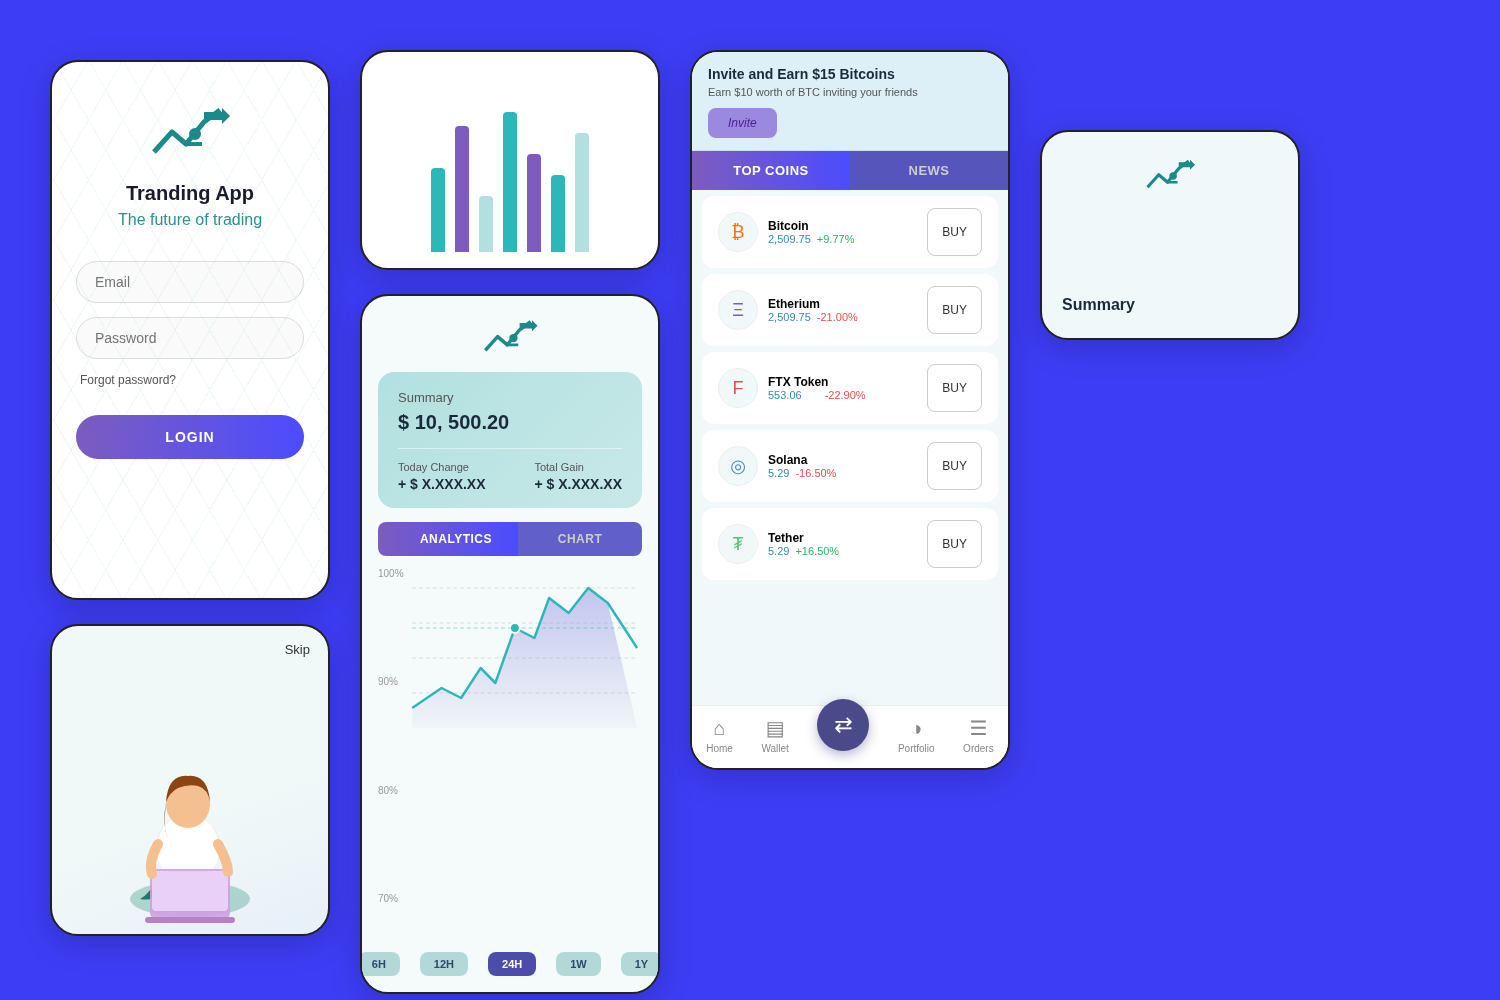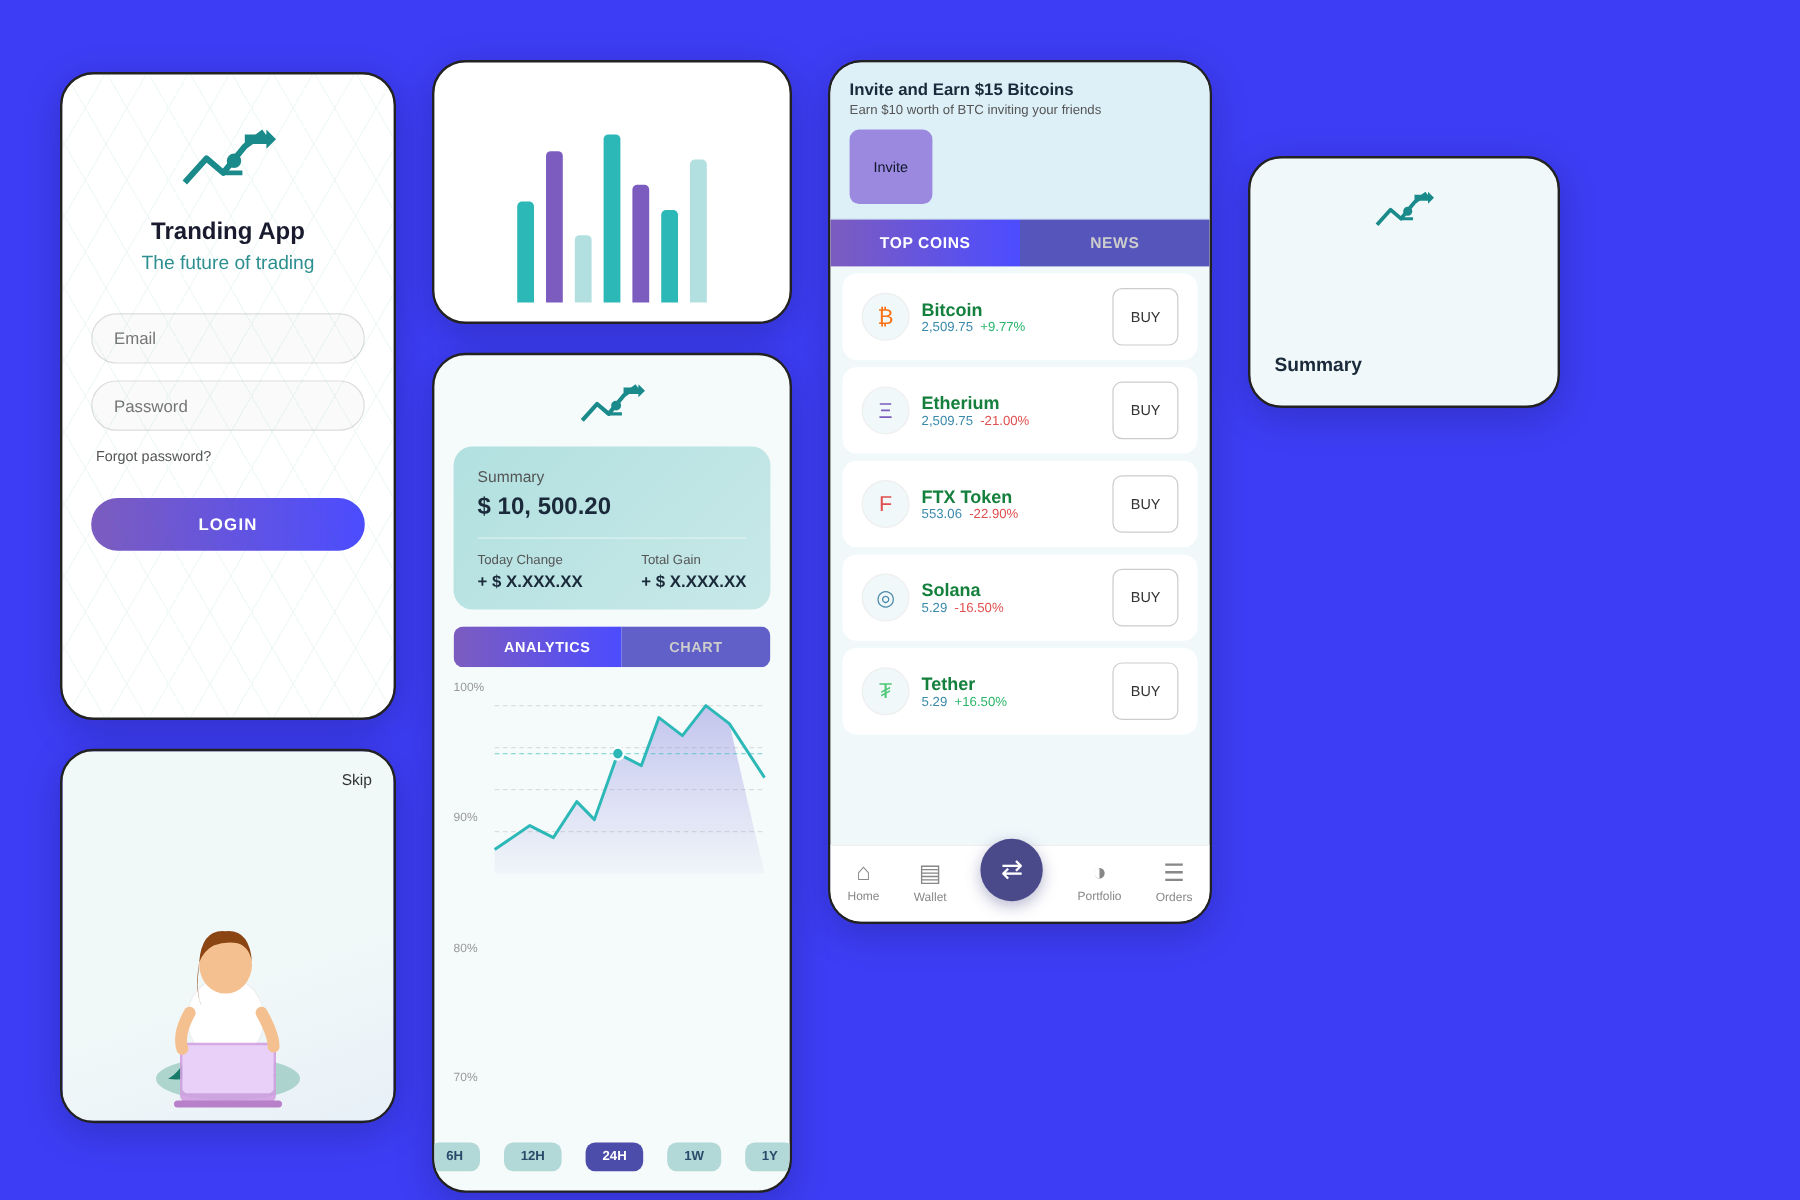--- a/index.html
+++ b/index.html
@@ -291,26 +291,27 @@
       color: #1a2a3a;
       margin-bottom: 4px;
     }
     .invite-sub {
       font-size: 11px;
       color: #555;
       margin-bottom: 10px;
     }
     .invite-btn {
       background: #9b89e0;
-      color: #0f172a;
+      color: #4c1d95;
       border: none;
       border-radius: 8px;
-      padding: 24px 20px;
+      padding: 8px 20px;
       font-size: 12px;
       cursor: pointer;
+      font-style: italic;
     }
     .coins-tabs {
       display: flex;
       border-radius: 0;
     }
     .coins-tab {
       flex: 1;
       padding: 12px 0;
       border: none;
       font-size: 13px;
@@ -334,21 +335,21 @@
       width: 40px;
       height: 40px;
       border-radius: 50%;
       display: flex;
       align-items: center;
       justify-content: center;
       font-size: 18px;
       flex-shrink: 0;
     }
     .coin-info { flex: 1; }
-    .coin-name { font-size: 15px; font-weight: 700; color: #15803d; }
+    .coin-name { font-size: 12px; font-weight: 700; color: #000000; }
     .coin-price { font-size: 11px; color: #3a8aaa; }
     .coin-change-pos { font-size: 11px; color: #2ab56a; margin-left: 6px; }
     .coin-change-neg { font-size: 11px; color: #e05050; margin-left: 6px; }
     .buy-btn {
       border: 1.5px solid #ccc;
       background: #fff;
       border-radius: 8px;
       padding: 16px 14px;
       font-size: 12px;
       color: #333;
@@ -584,21 +585,21 @@
         </div>
       </div>
       <button class="buy-btn">BUY</button>
     </div>
           <div class="coin-item">
       <div class="coin-icon" style="background:#f0f8fa; color:#e05050; border: 1.5px solid #eee;">
         F
       </div>
       <div class="coin-info">
         <div class="coin-name">FTX Token</div>
-        <div style="display:flex;align-items:flex-end;">
+        <div style="display:flex;align-items:flex-end;gap:17px;">
           <span class="coin-price">553.06</span>
           <span class="coin-change-neg">-22.90%</span>
         </div>
       </div>
       <button class="buy-btn">BUY</button>
     </div>
           <div class="coin-item">
       <div class="coin-icon" style="background:#f0f8fa; color:#4a8aaa; border: 1.5px solid #eee;">
         ◎
       </div>

